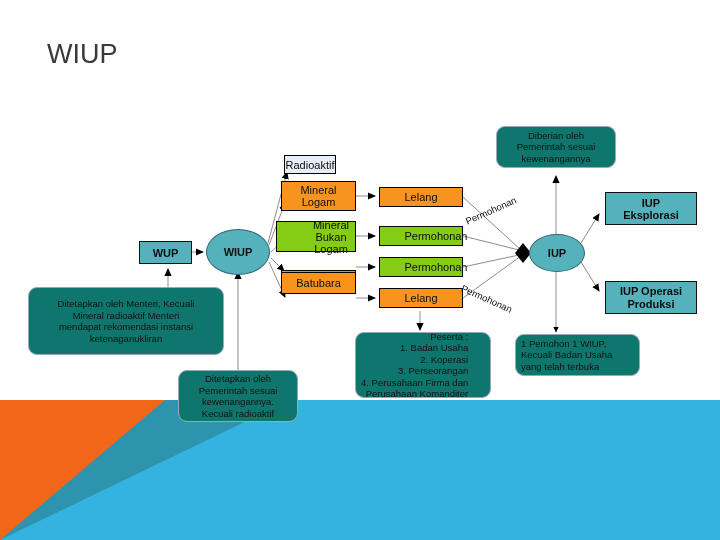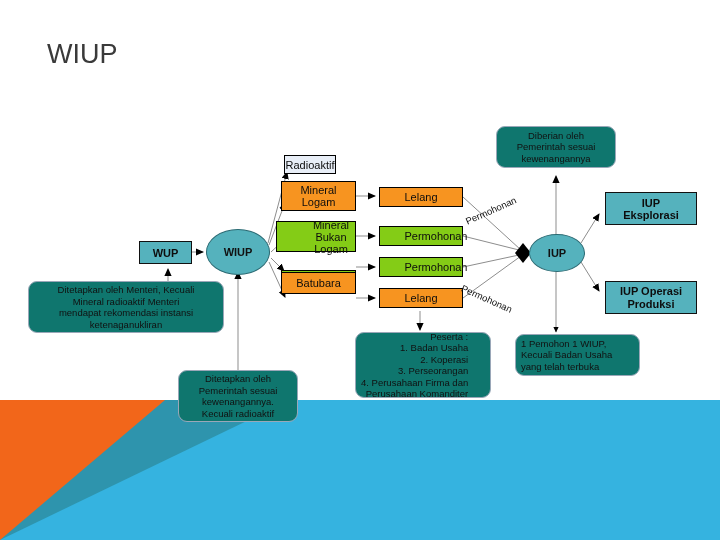--- a/index.html
+++ b/index.html
@@ -166,21 +166,21 @@
   <div class="node rect teal" style="left:605px;top:192px;width:92px;height:33px;white-space:pre-line;line-height:12px;">IUP
 Eksplorasi</div>
 
   <div class="node rect teal" style="left:605px;top:281px;width:92px;height:33px;white-space:pre-line;line-height:13px;">IUP Operasi
 Produksi</div>
 
   <div class="edge-label rot-up" style="left:466px;top:216px;">Permohonan</div>
 
   <div class="edge-label rot-dn" style="left:462px;top:282px;">Permohonan</div>
 
-  <div class="callout" style="left:28px;top:281px;width:196px;height:52px;">Ditetapkan oleh Menteri, Kecuali
+  <div class="callout" style="left:28px;top:287px;width:196px;height:68px;">Ditetapkan oleh Menteri, Kecuali
 Mineral radioaktif Menteri
 mendapat rekomendasi instansi
 ketenaganukliran</div>
 
   <div class="callout" style="left:178px;top:370px;width:120px;height:52px;">Ditetapkan oleh
 Pemerintah sesuai
 kewenangannya.
 Kecuali radioaktif</div>
 
   <div class="callout" style="left:496px;top:126px;width:120px;height:42px;">Diberian oleh

